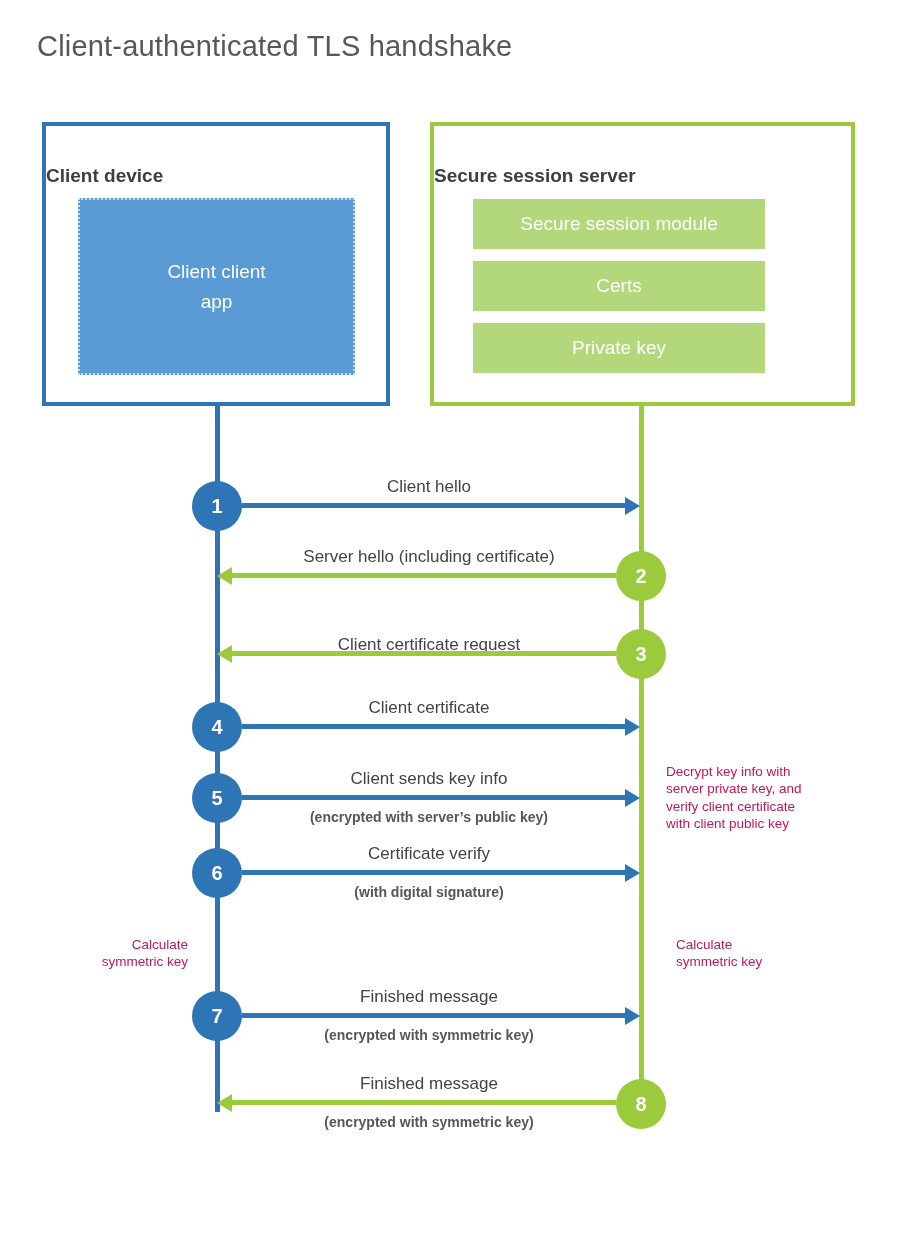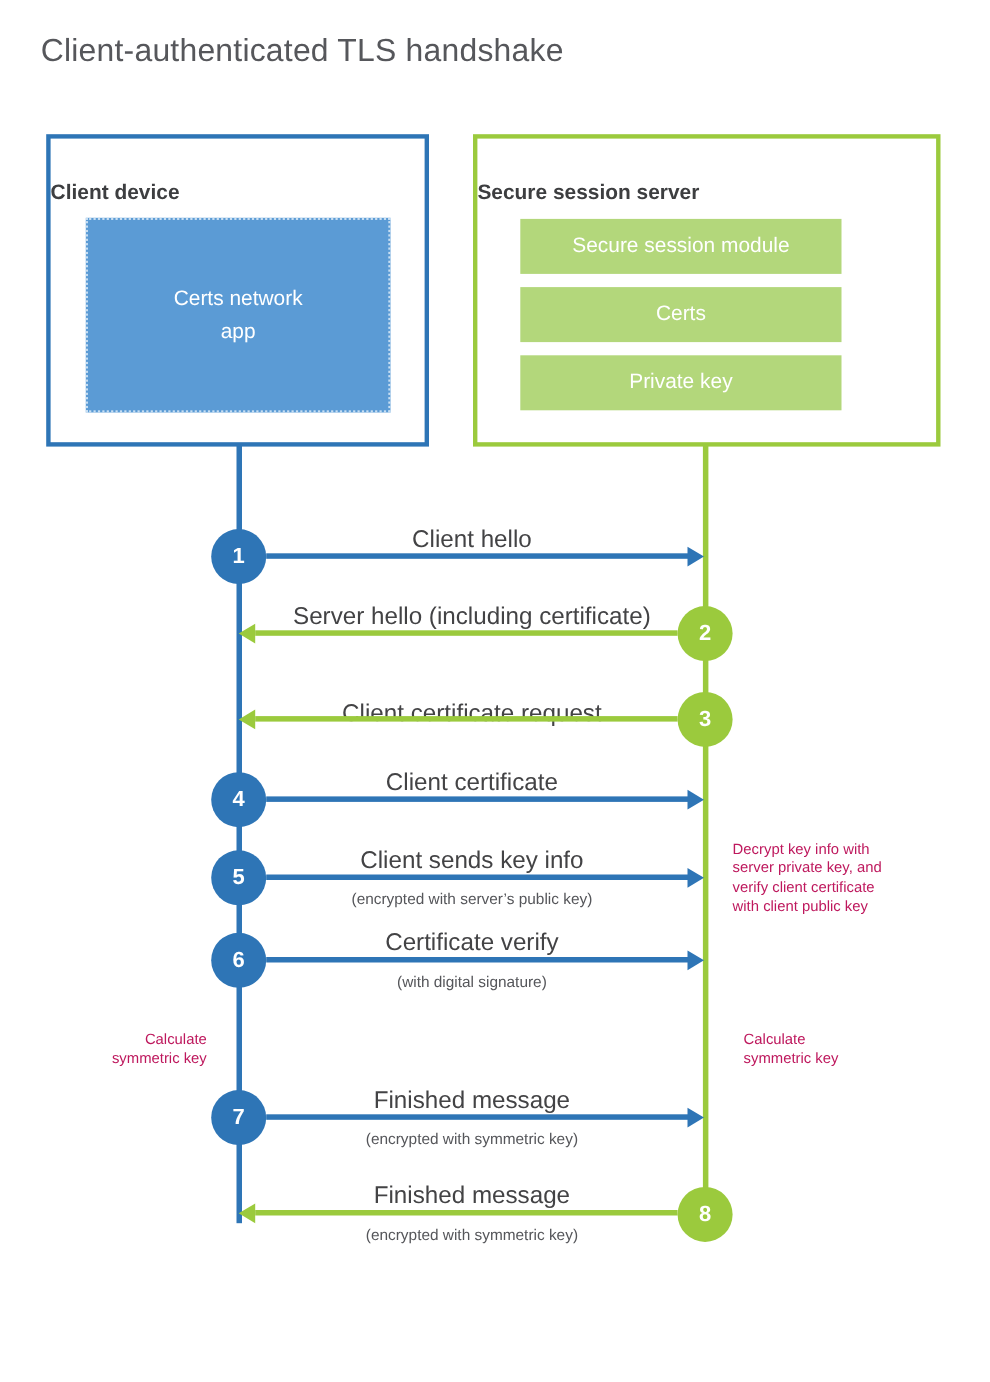--- a/index.html
+++ b/index.html
@@ -23,35 +23,35 @@
   .hline{position:absolute;height:5px;}
   .hline.blue{background:var(--blue,#2e75b6);}
   .hline.green{background:var(--green,#9bca3d);}
   .badge{position:absolute;width:50px;height:50px;border-radius:50%;color:#ffffff;
          font-weight:bold;font-size:20px;display:flex;align-items:center;justify-content:center;}
   .badge.blue{background:var(--blue,#2e75b6);}
   .badge.green{background:var(--green,#9bca3d);}
   .ah{position:absolute;width:0;height:0;border-top:9px solid transparent;border-bottom:9px solid transparent;}
   .ah.right{border-left:15px solid var(--blue,#2e75b6);}
   .ah.left{border-right:15px solid var(--green,#9bca3d);}
-  .msg{position:absolute;left:229px;width:400px;text-align:center;font-size:22px;color:#434345;}
-  .sub{position:absolute;left:229px;width:400px;text-align:center;font-size:14px;color:#55565a;}
+  .msg{position:absolute;left:229px;width:400px;text-align:center;font-size:17px;color:#434345;}
+  .sub{position:absolute;left:229px;width:400px;text-align:center;font-size:14px;color:#55565a;font-weight:bold;}
   .note{position:absolute;font-size:13.5px;color:#be185d;line-height:1.28;white-space:pre-line;}
 </style>
 </head>
 <body>
 
 <div class="page">
 
   <h1 class="title">Client-authenticated TLS handshake</h1>
 
   <div class="frame blue">
     <div class="frame-title">Client device</div>
   </div>
-  <div class="appbox">Certs network
+  <div class="appbox">Client client
 app</div>
 
   <div class="frame green">
     <div class="frame-title">Secure session server</div>
   </div>
   <div class="bar" style="top:199px;">Secure session module</div>
   <div class="bar" style="top:261px;">Certs</div>
   <div class="bar" style="top:323px;">Private key</div>
 
   <div class="vline blue" style="left:215px;top:404px;height:708px;"></div>

